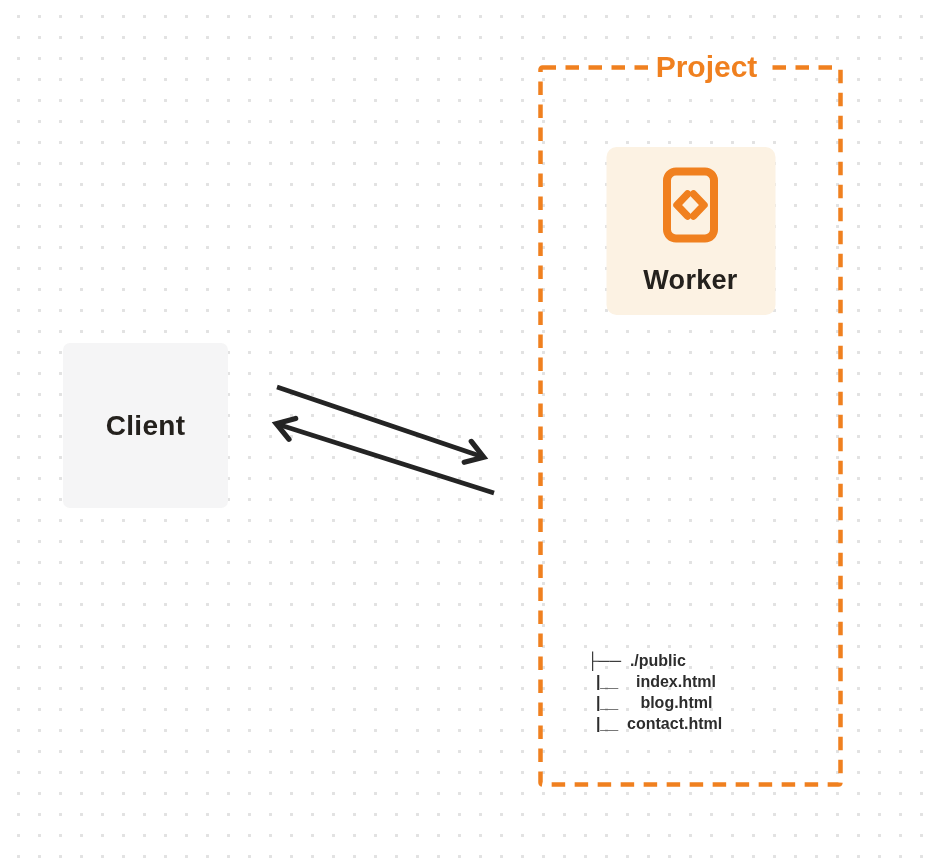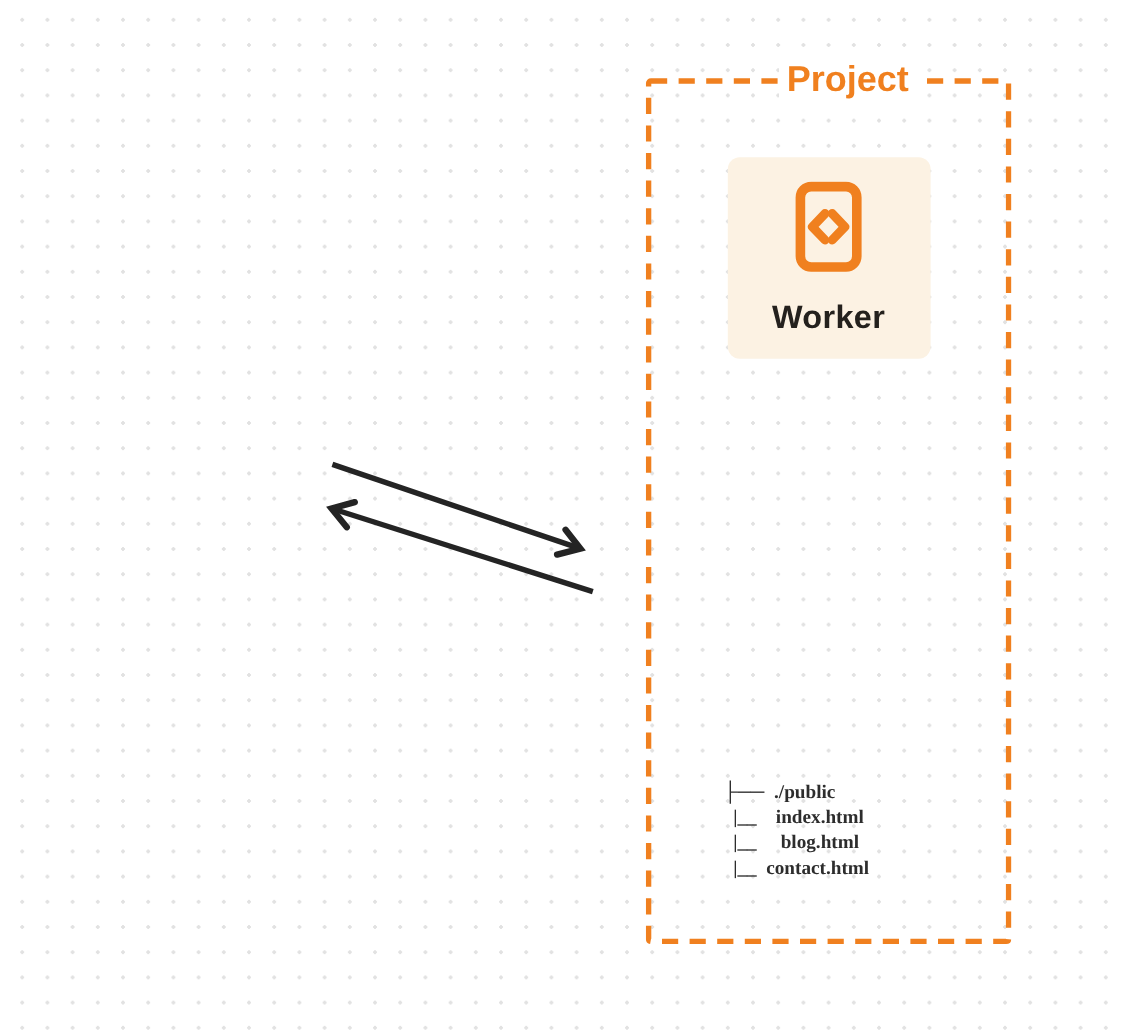--- a/index.html
+++ b/index.html
@@ -75,45 +75,47 @@
     position: absolute;
     left: 50%; transform: translateX(-50%);
     width: 169px; height: 168px;
     background: var(--card-cream, #FCF2E3);
     border-radius: 10px;
     display: flex; flex-direction: column;
     align-items: center; justify-content: center;
     gap: 22px;
     color: var(--accent-orange, #F0801F);
   }
-  .card.worker { top: 66px; }
+  .card.worker { top: 82px; }
   .card.assets { top: 413px; }
   .card-label {
     font-size: 27px; font-weight: 700;
     color: var(--text-dark, #24211D);
     letter-spacing: 0.3px;
   }
 
   
   .file-tree {
     position: absolute;
     left: 49px; top: 585px;
-    font-family: Liberation Serif, serif;
+    font-family: Liberation Sans, sans-serif;
     font-size: 16px; font-weight: 700;
     line-height: 21px;
     color: #2D2D2D;
     white-space: pre;
-    margin-left: 16px;
   }
 </style>
 </head>
 <body>
 
 <div class="canvas">
 
+  <div class="client-box">
+    <span>Client</span>
+  </div>
 
 
   <svg class="arrows" viewBox="0 0 938 860">
     <defs>
       <marker id="ah" viewBox="0 0 20 20" refX="16" refY="10" markerWidth="6.5" markerHeight="6.5" orient="auto-start-reverse">
         <path d="M5 2.5 L16.5 10 L5 17.5" fill="none" stroke="#242424" stroke-width="3.6" stroke-linecap="round"></path>
       </marker>
     </defs>
     <g>
       <line x1="277" y1="387" x2="483" y2="457" stroke="#242424" stroke-width="4.5" marker-end="url(#ah)"></line>

